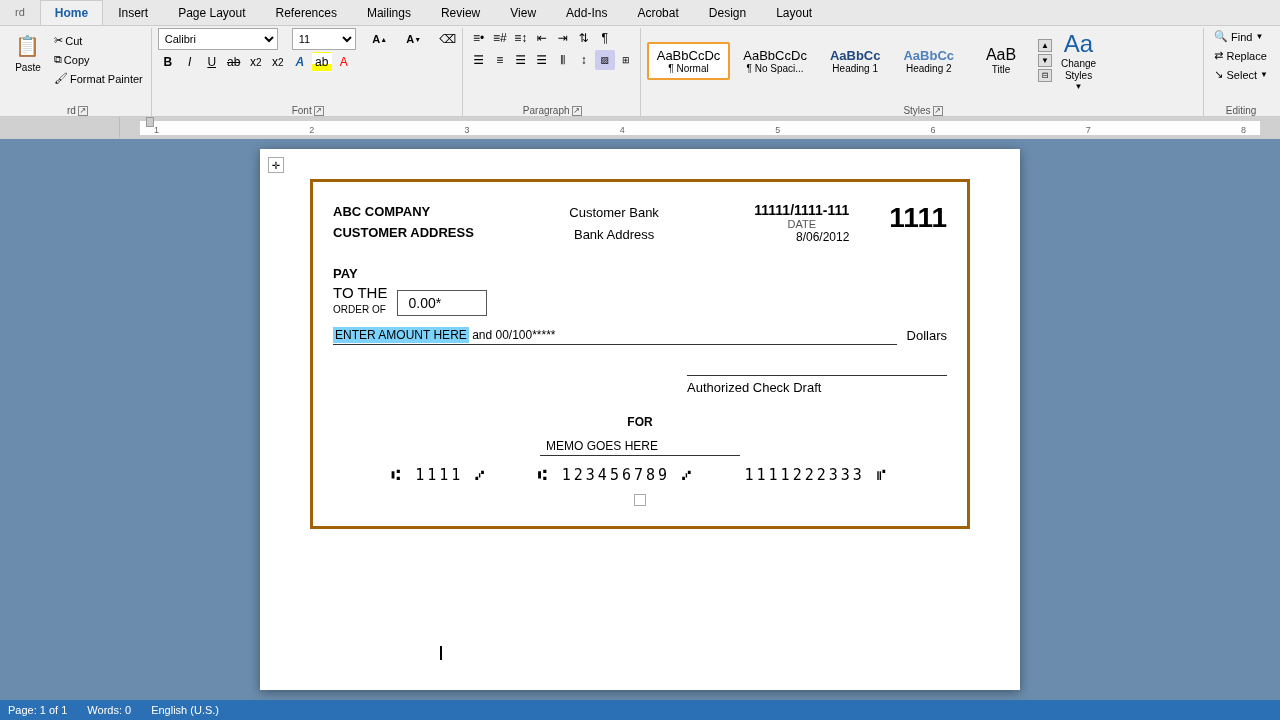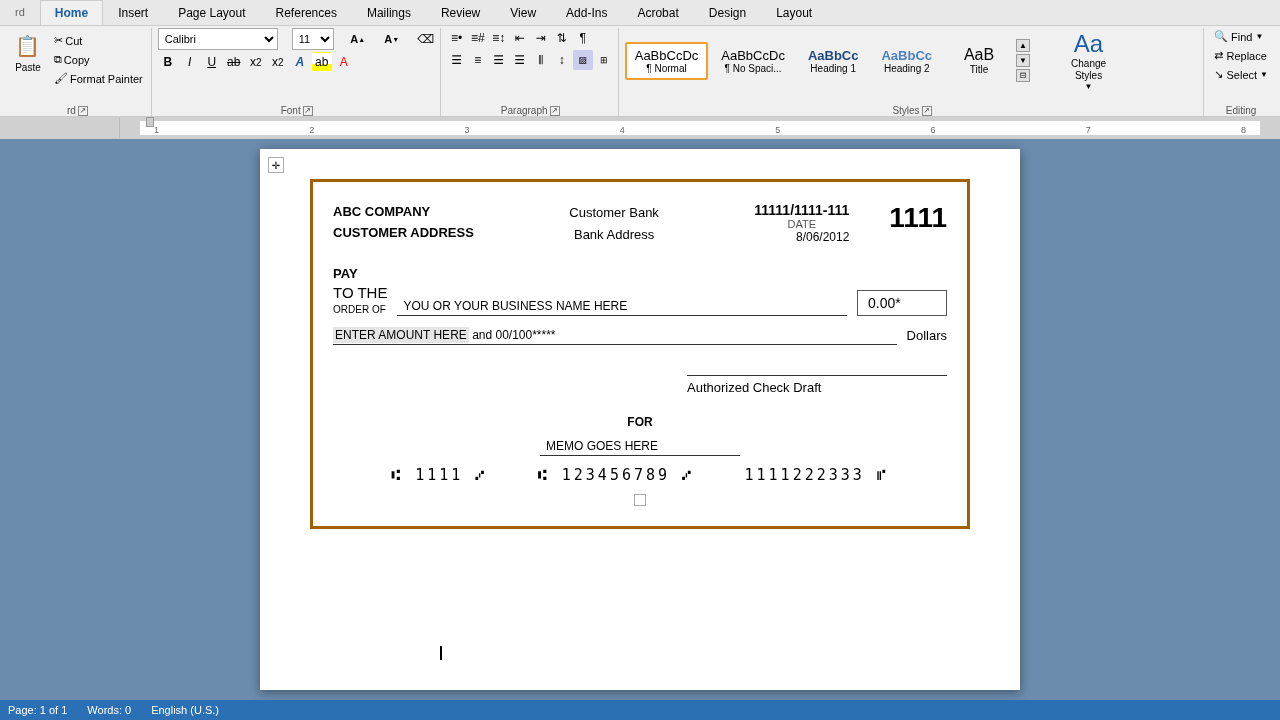--- a/index.html
+++ b/index.html
@@ -10,21 +10,21 @@
 
     
     .ribbon { background: #f0f0f0; border-bottom: 1px solid #ccc; flex-shrink: 0; }
     .ribbon-tabs { display: flex; background: #e8e8e8; border-bottom: 1px solid #ccc; }
     .ribbon-tab { padding: 5px 14px; font-size: 12px; cursor: pointer; border: 1px solid transparent; border-bottom: none; }
     .ribbon-tab.active { background: #f0f0f0; border-color: #ccc; border-bottom-color: #f0f0f0; color: #1a5fa8; font-weight: 600; }
     .big-btn { display: flex; flex-direction: column; align-items: center; justify-content: center; padding: 4px 6px; cursor: pointer; font-size: 10px; gap: 2px; min-width: 40px; border-radius: 3px; }
     .big-btn-icon { width: 28px; height: 28px; display: flex; align-items: center; justify-content: center; font-size: 20px; }
     .small-btn { padding: 2px 4px; cursor: pointer; font-size: 11px; border-radius: 2px; display: flex; align-items: center; gap: 2px; }
     .font-select { width: 120px; height: 22px; font-size: 11px; border: 1px solid #aaa; background: white; padding: 0 2px; }
-    .font-size-select { width: 42px; height: 22px; font-size: 11px; border: 1px solid #aaa; background: white; padding: 0 2px; }
+    .font-size-select { width: 64px; height: 22px; font-size: 11px; border: 1px solid #aaa; background: white; padding: 0 2px; }
     .icon-btn { width: 20px; height: 20px; display: flex; align-items: center; justify-content: center; cursor: pointer; font-size: 12px; border-radius: 2px; border: 1px solid transparent; }
     .edit-btn { display: flex; align-items: center; gap: 3px; padding: 2px 4px; cursor: pointer; font-size: 11px; border-radius: 2px; }
 
     
     .ruler { height: 22px; background: #f5f5f5; border-bottom: 1px solid #ccc; position: relative; display: flex; align-items: center; flex-shrink: 0; }
 
     
     .main-area { flex: 1; overflow: hidden; background: #6b8cad; display: flex; justify-content: center; padding: 10px 0; }
 
     
@@ -42,21 +42,21 @@
     .date-value { font-size: 12px; }
 
     .pay-row { display: flex; align-items: flex-end; gap: 10px; margin-bottom: 12px; }
     .pay-label { font-size: 11px; line-height: 1.3; }
     .pay-label .pay { font-weight: bold; font-size: 13px; }
     .payee-line { flex: 1; border-bottom: 1px solid #333; padding-bottom: 2px; font-size: 12px; padding-left: 6px; }
     .amount-box { border: 1px solid #555; padding: 4px 10px; font-size: 14px; min-width: 90px; text-align: left; }
 
     .amount-words-row { display: flex; align-items: flex-end; gap: 10px; margin-bottom: 30px; }
     .amount-words-line { flex: 1; border-bottom: 1px solid #333; padding-bottom: 2px; font-size: 12px; }
-    .amount-words-selected { background: #e5e5e5; padding: 1px 2px; }
+    .amount-words-selected { background: #7dd3fc; padding: 1px 2px; }
     .dollars-label { font-size: 13px; padding-bottom: 2px; }
 
     .signature-area { display: flex; justify-content: flex-end; margin-bottom: 20px; }
     .sig-line { width: 260px; border-top: 1px solid #333; padding-top: 4px; }
 
     .bottom-row { display: flex; align-items: center; gap: 10px; flex-direction: column; }
     .for-label { font-size: 12px; font-weight: bold; }
     .memo-line { width: 200px; border-bottom: 1px solid #333; padding-bottom: 2px; font-size: 12px; padding-left: 6px; }
     .micr-line { flex: 1; text-align: center; font-family: 'MICR', monospace; font-size: 14px; letter-spacing: 2px; }
 
@@ -213,21 +213,21 @@
           </div>
           <div class="style-item">
             <div style="font-size:16px;">AaB</div>
             <div style="font-size:10px;">Title</div>
           </div>
           <div class="styles-nav">
             <div class="styles-nav-btn">▲</div>
             <div class="styles-nav-btn">▼</div>
             <div class="styles-nav-btn">⊟</div>
           </div>
-          <div style="display:flex; flex-direction:column; align-items:center; cursor:pointer; padding:2px 6px; border-radius:2px;margin-left:32px;">
+          <div style="display:flex; flex-direction:column; align-items:center; cursor:pointer; padding:2px 6px; border-radius:2px;">
             <div style="font-size:24px; color:#1a5fa8;">Aa</div>
             <div style="font-size:10px; text-align:center; line-height:1.2;">Change<br>Styles</div>
             <div style="font-size:8px;">▼</div>
           </div>
         </div>
         <div class="rg-label">
           <span>Styles</span>
           <div class="rg-label-expand">↗</div>
         </div>
       </div>
@@ -305,23 +305,20 @@
             </div>
           </div>
         </div>
 
         <div class="pay-row">
           <div class="pay-label">
             <div class="pay">PAY</div>
             <div style="font-size:15px;">TO THE</div>
             <div style="font-size:10px;">ORDER OF</div>
           </div>
-          <div class="payee-line">
-            <span>YOU OR YOUR BUSINESS NAME HERE</span>
-          </div>
           <div class="amount-box">
             <span>0.00*</span>
           </div>
         </div>
 
         <div class="amount-words-row">
           <div class="amount-words-line">
             <span class="amount-words-selected">ENTER AMOUNT HERE</span><span> and 00/100*****</span>
           </div>
           <div class="dollars-label">Dollars</div>

